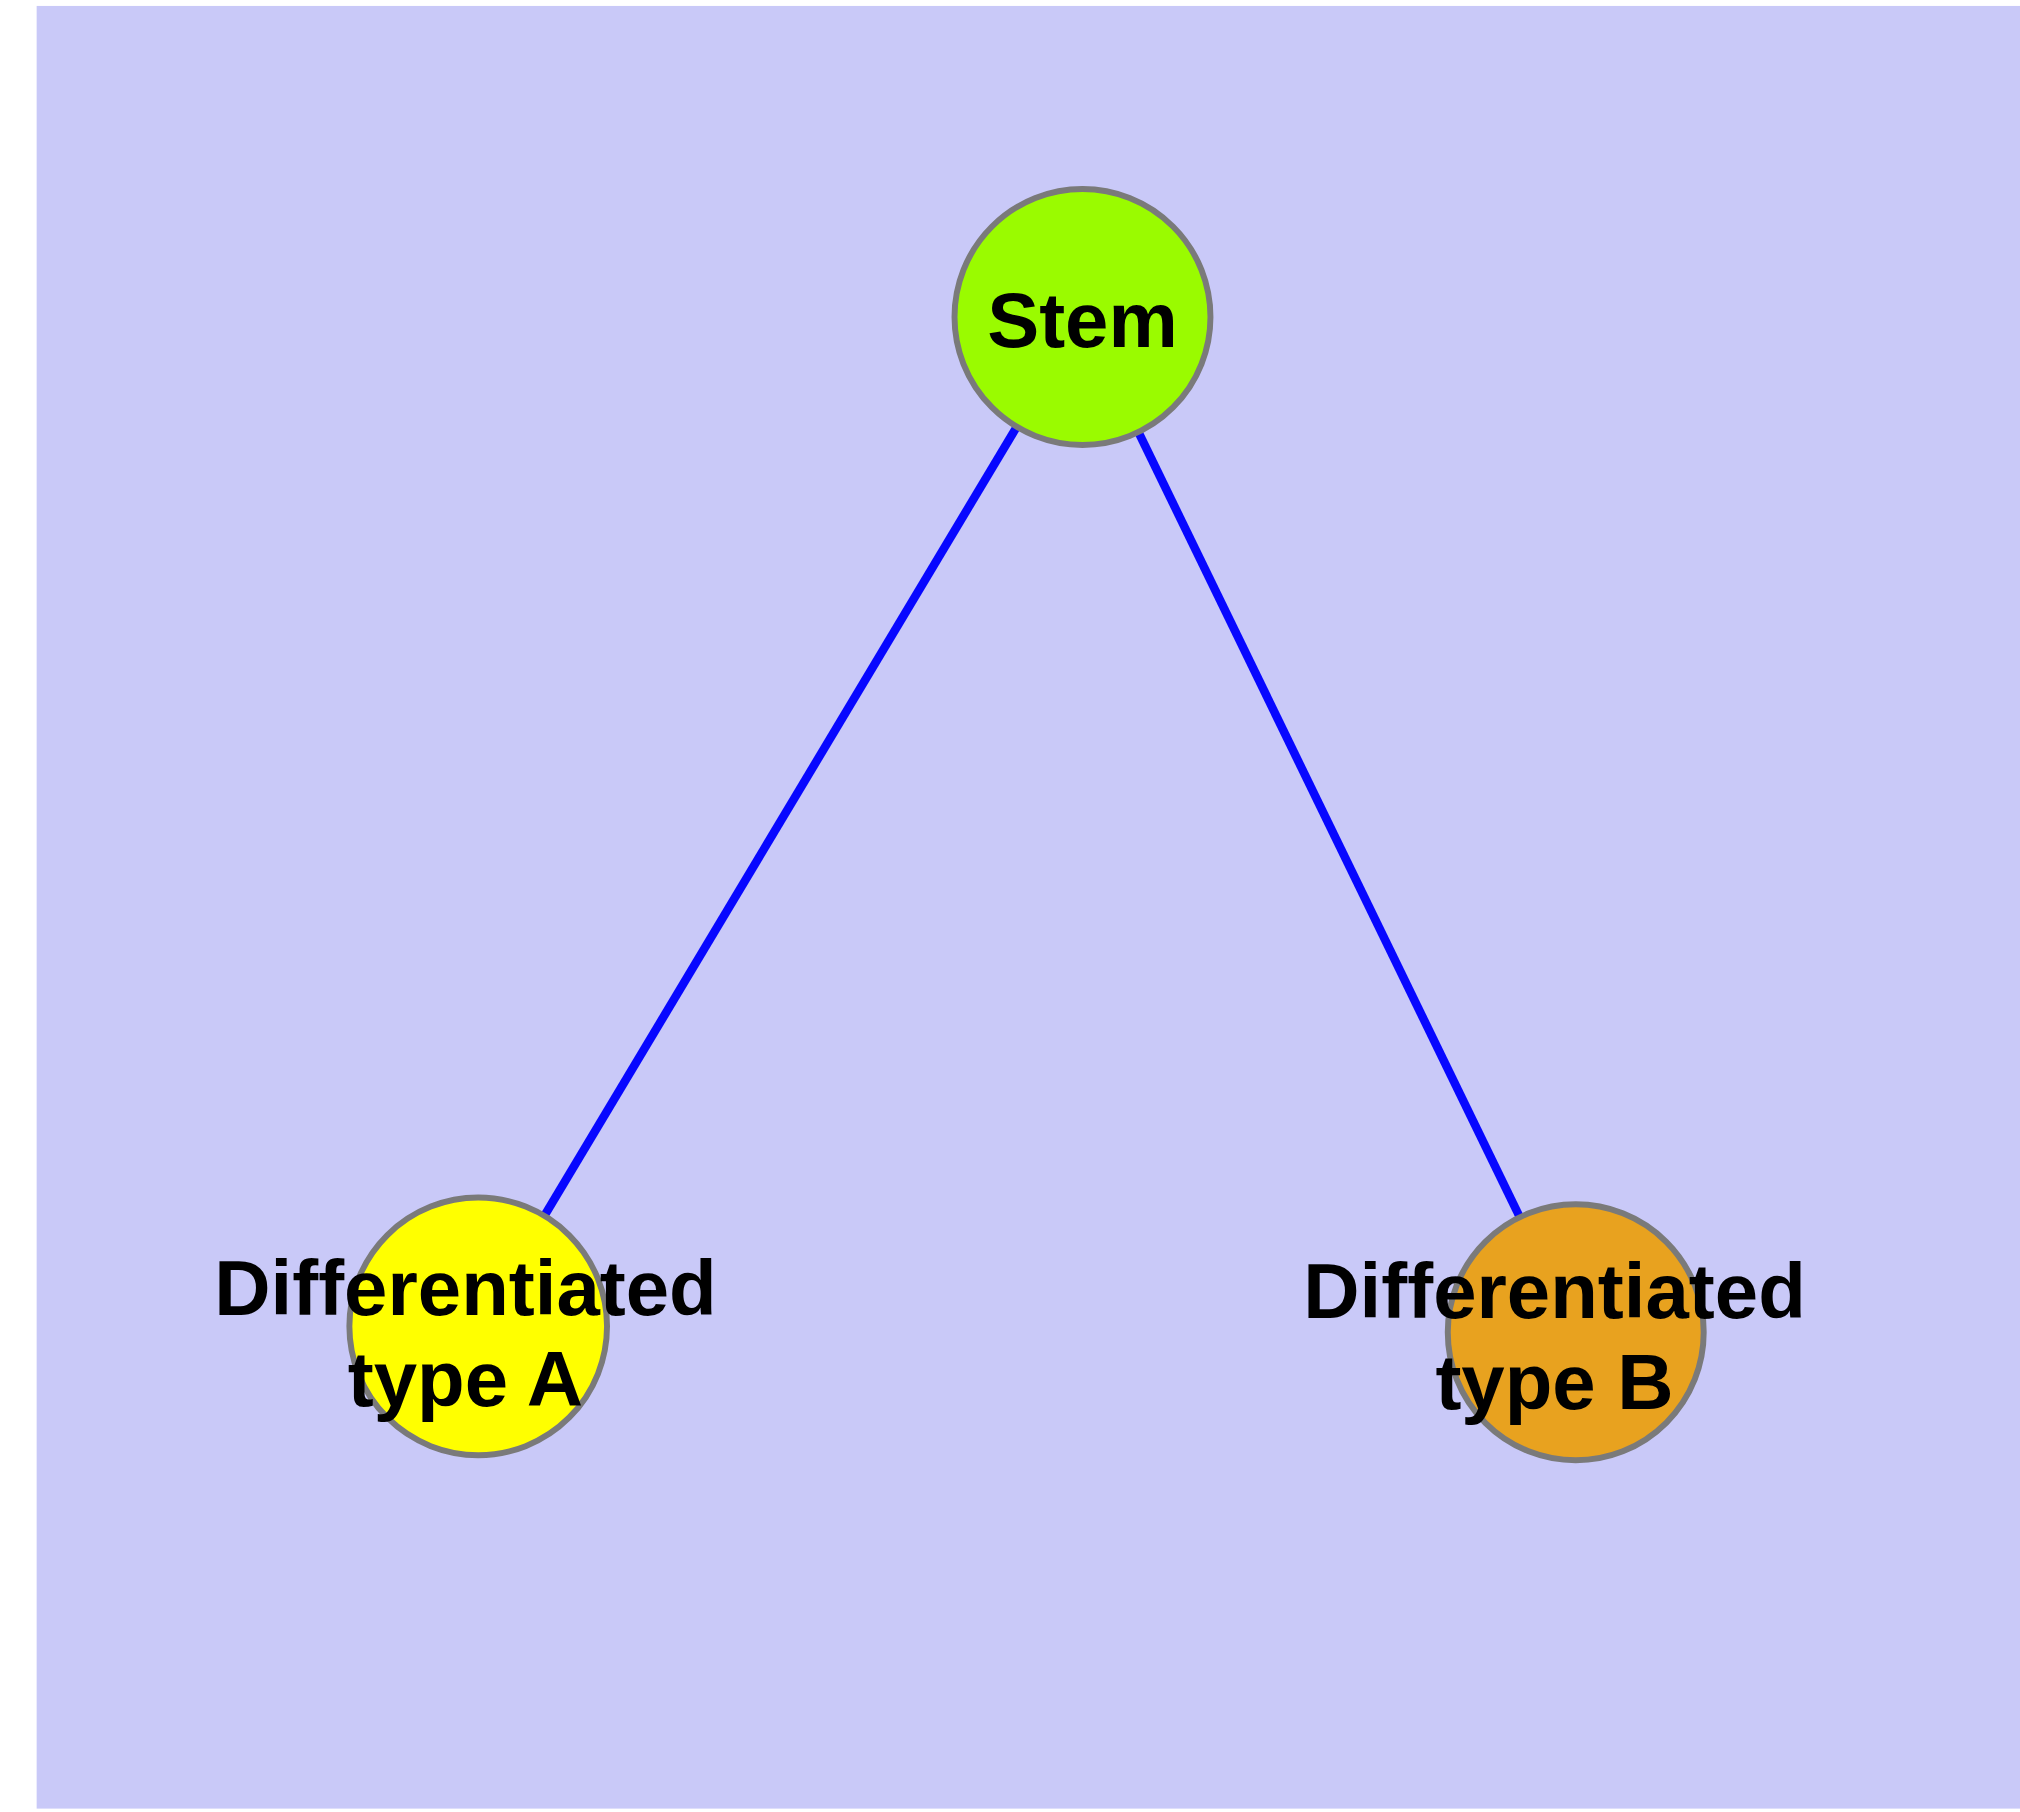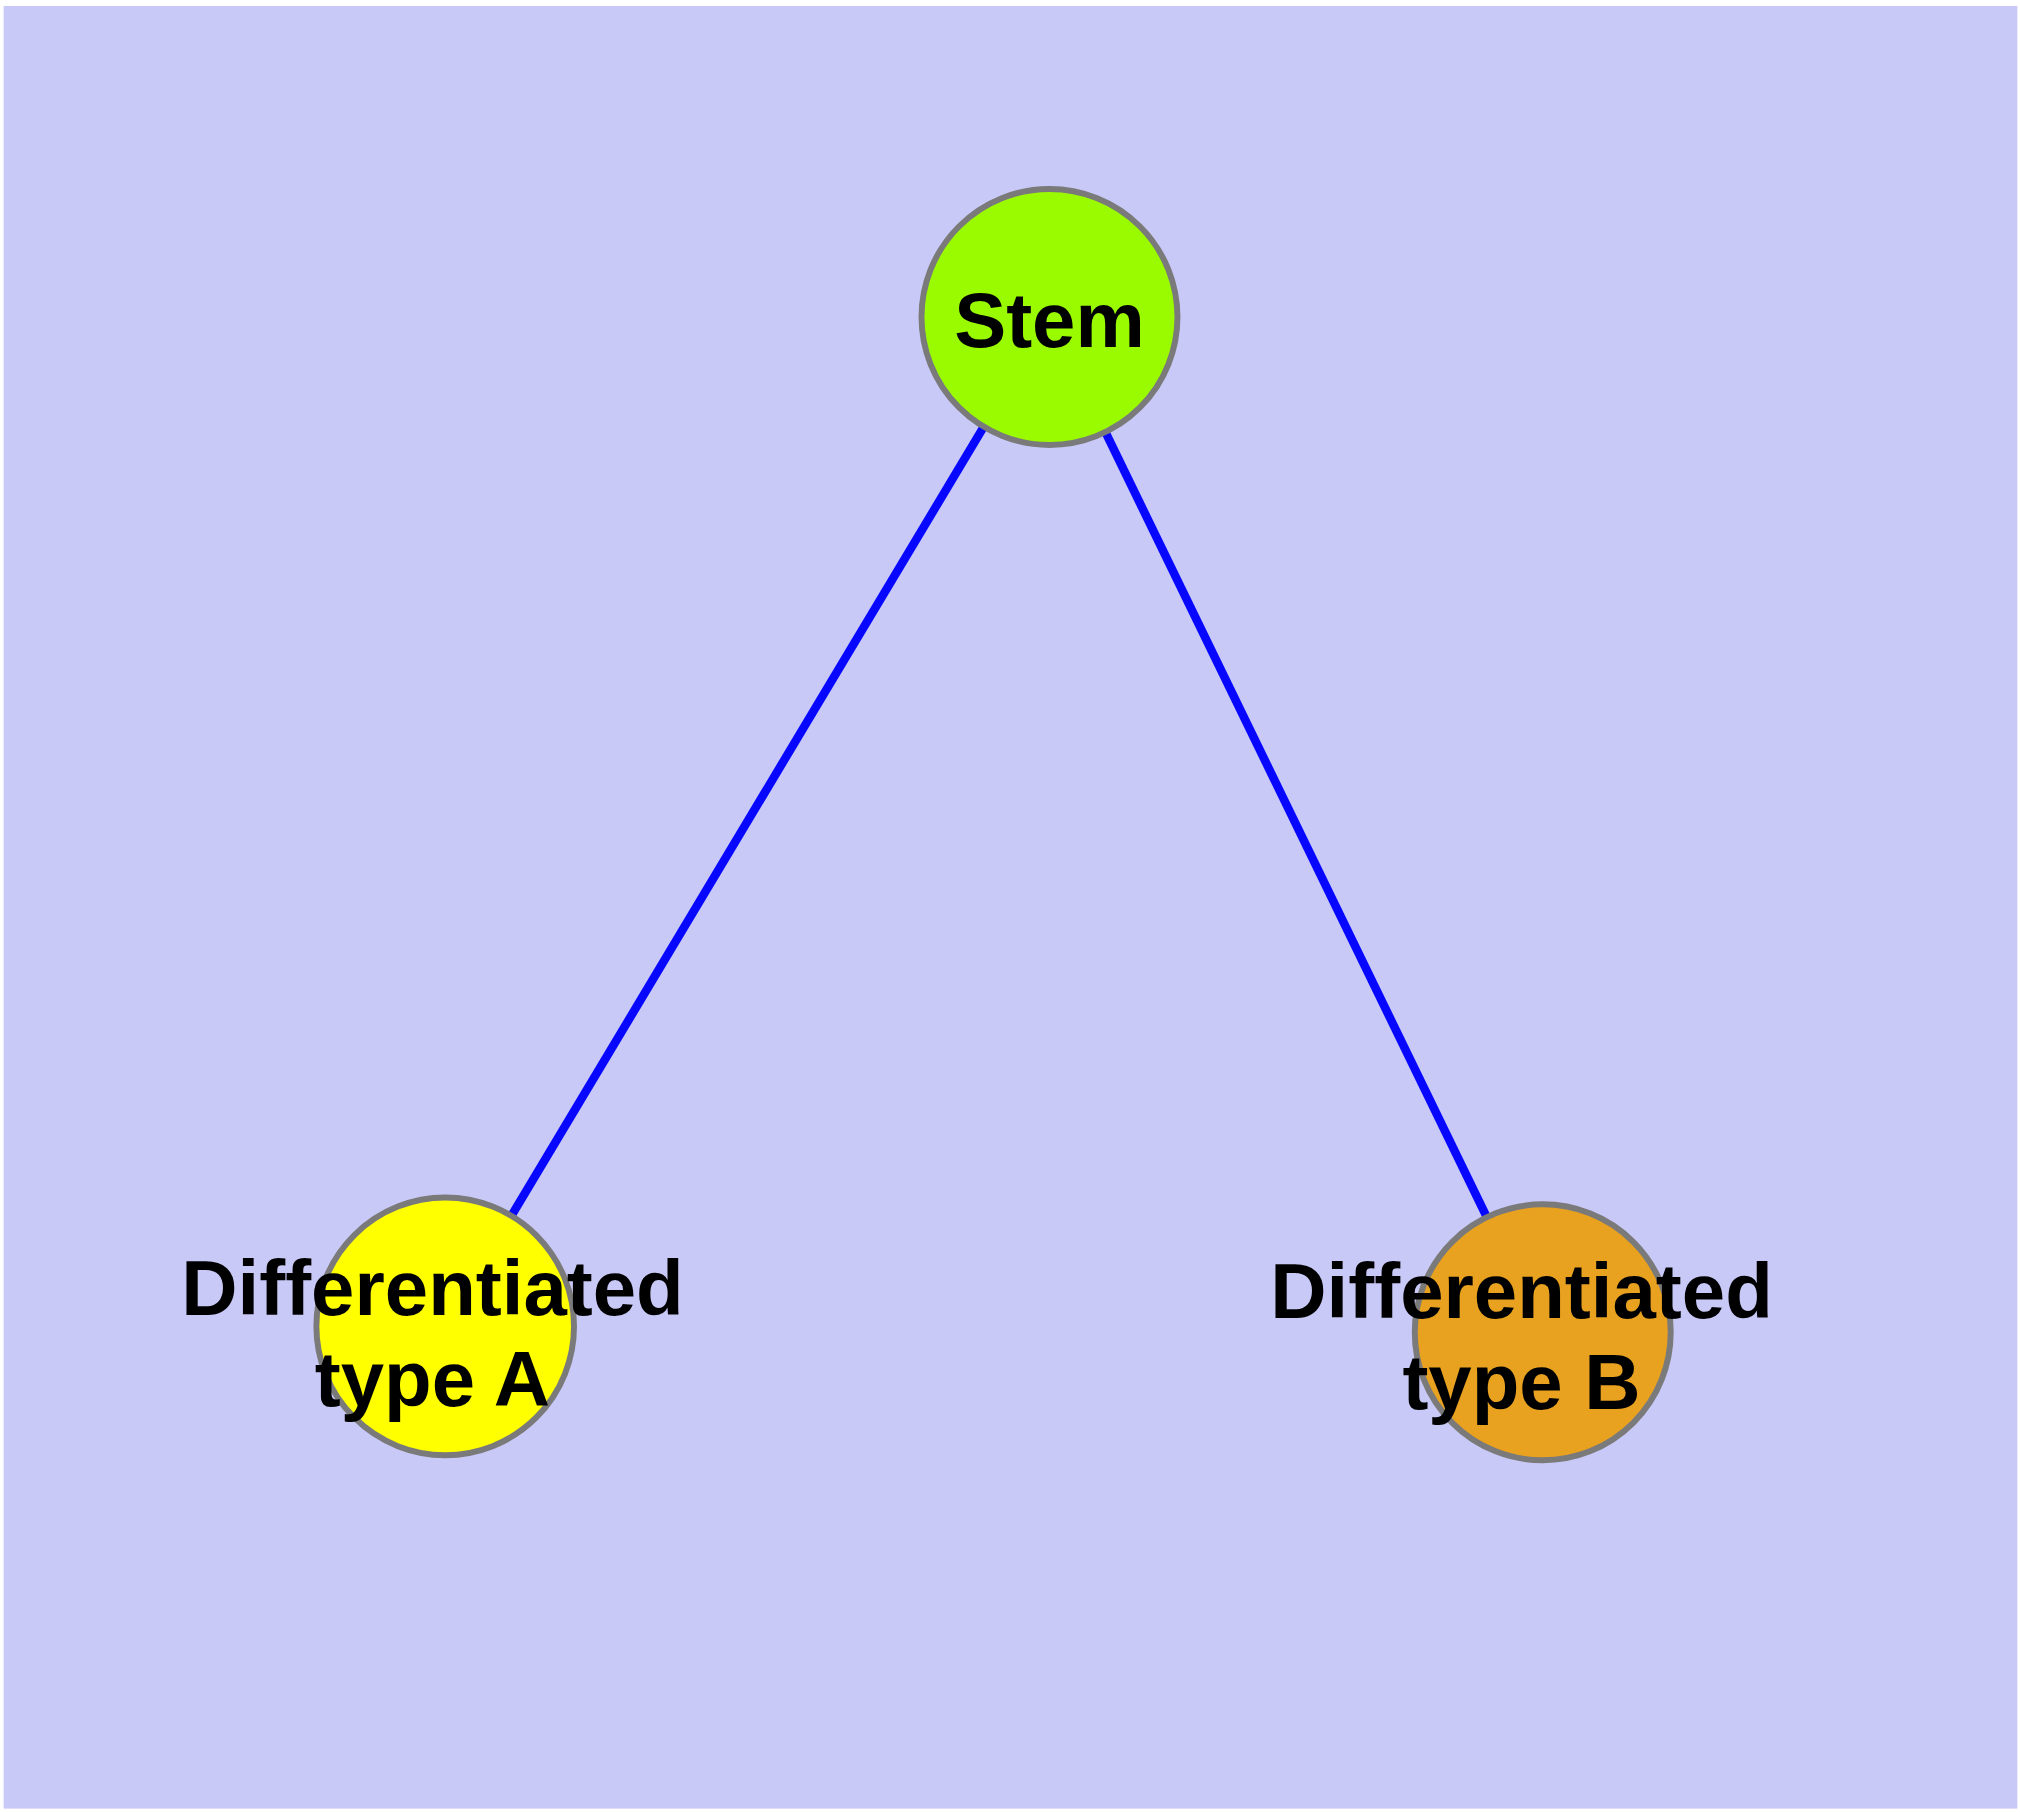--- a/index.html
+++ b/index.html
@@ -8,20 +8,21 @@
     background: #ffffff;
     width: 2021px;
     height: 1812px;
     overflow: hidden;
   }
   .stage {
     position: relative;
     width: 1975px;
     height: 1812px;
     background: #ffffff;
+    padding-left: 33px;
   }
   svg { display: block; }
   .edges-group {
     stroke-width: 10px;
     fill: none;
     stroke-linecap: butt;
   }
   .nodes-group {
     stroke-width: 7px;
   }

